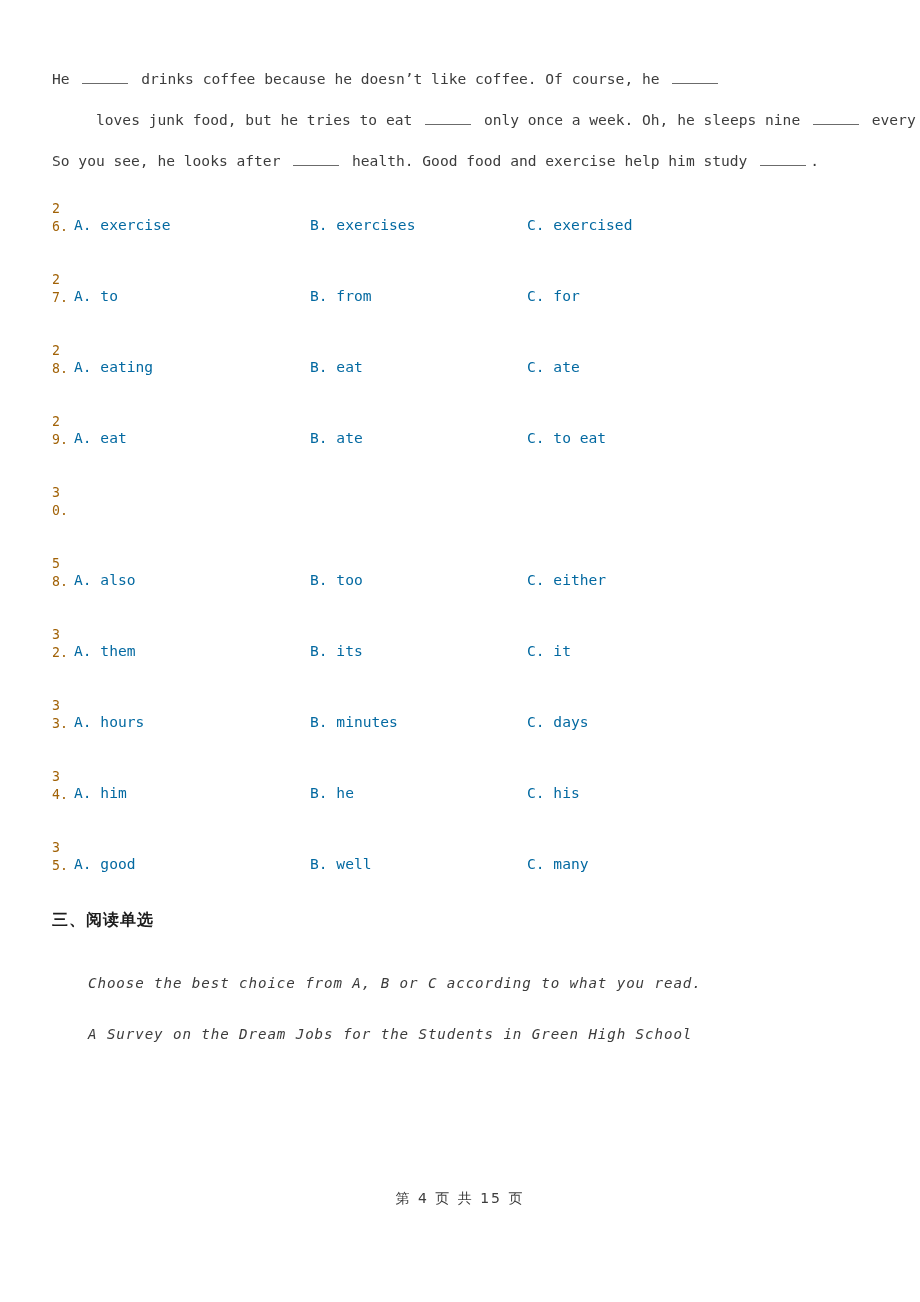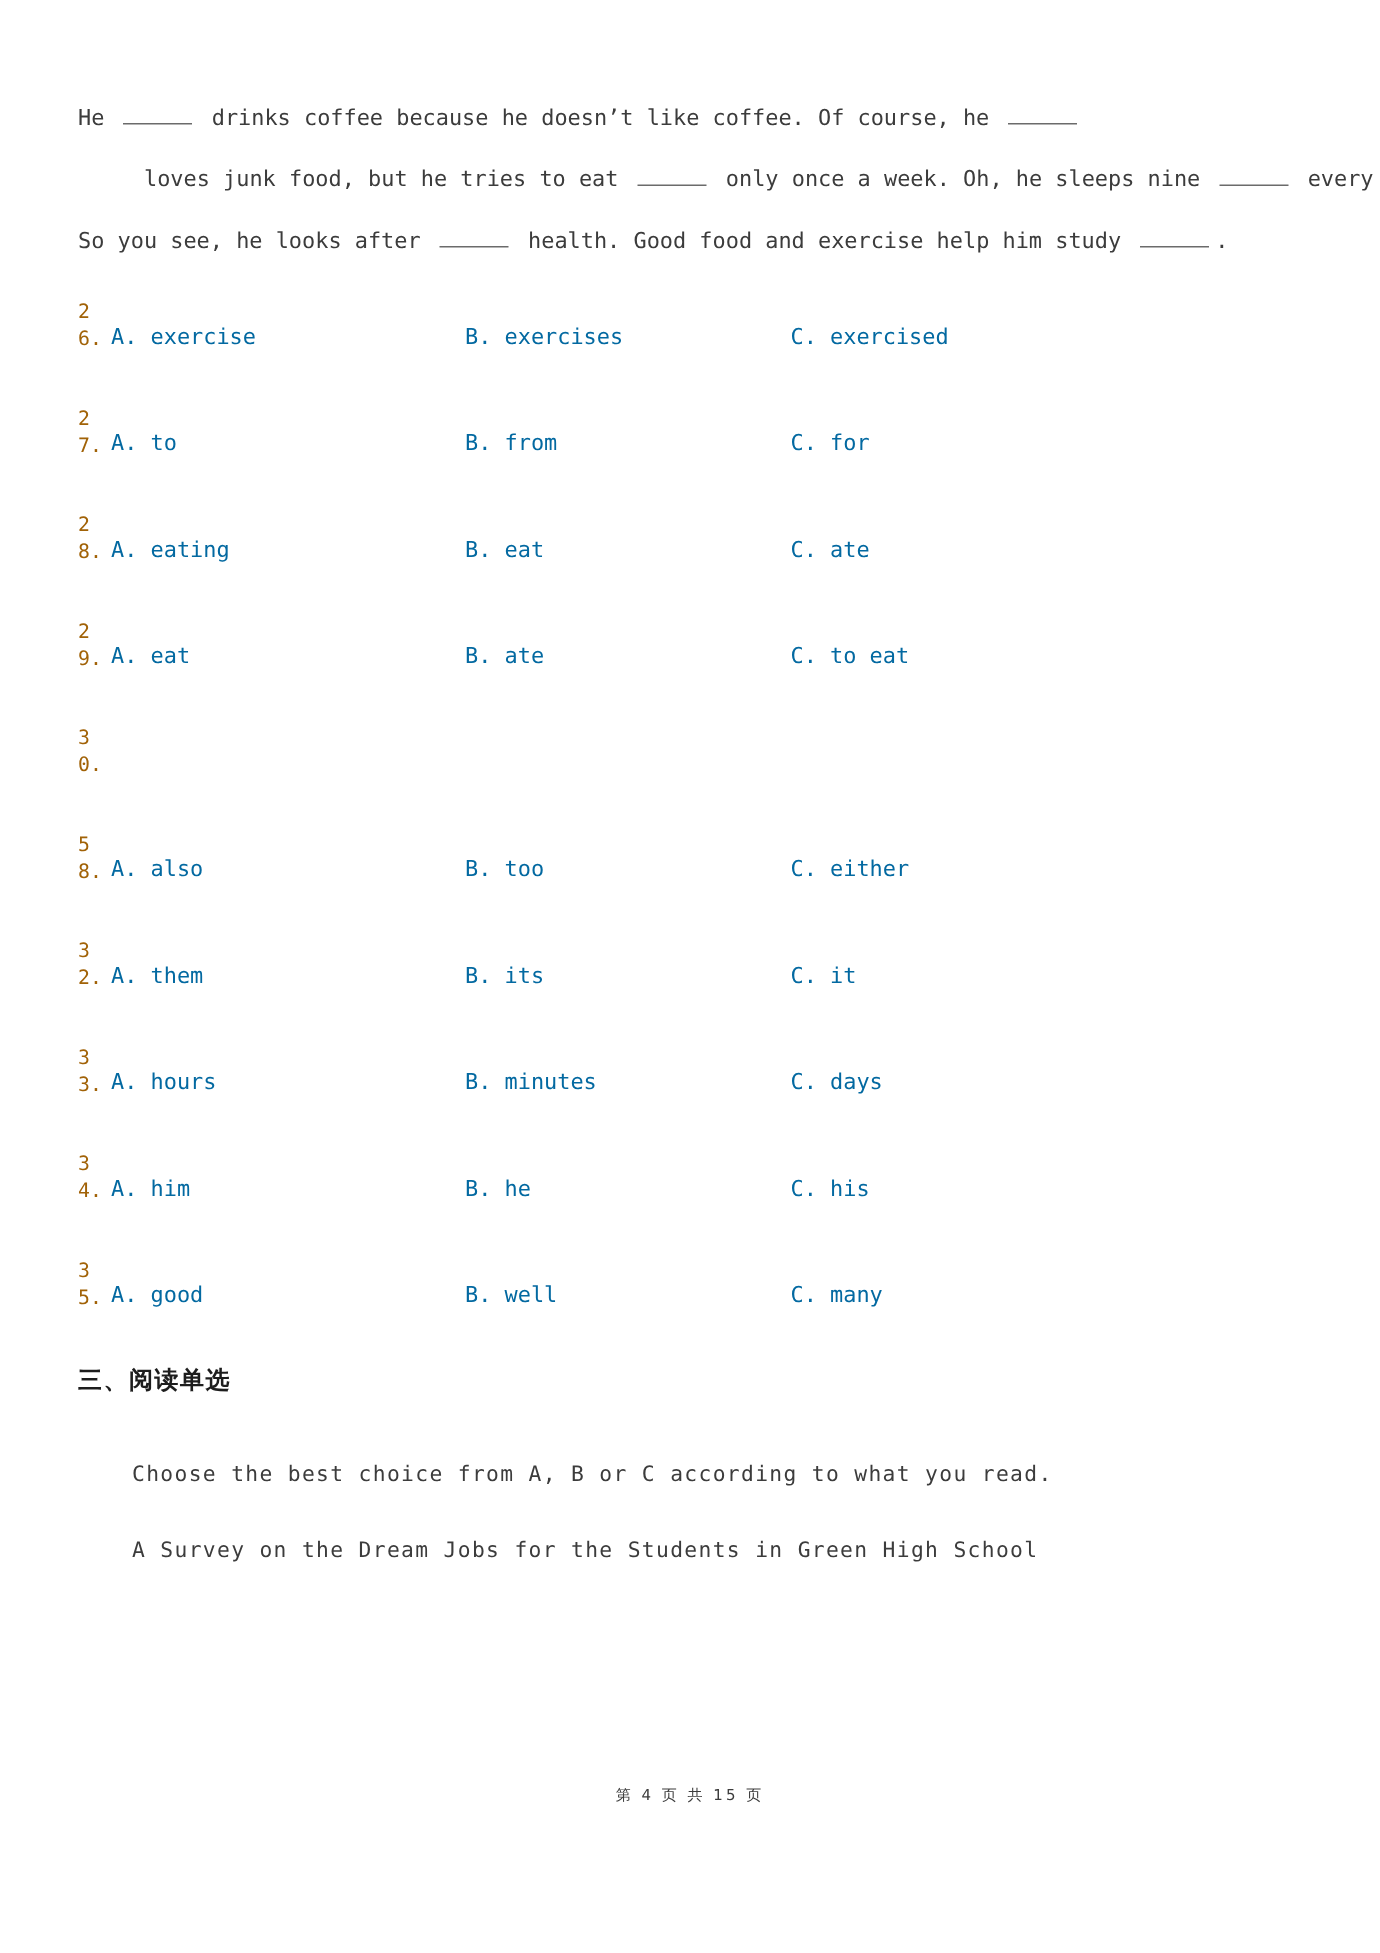--- a/index.html
+++ b/index.html
@@ -106,40 +106,41 @@
     color: #1d1d1d;
     letter-spacing: 1px;
   }
 
   
   .reading {
     position: absolute;
     left: 52px;
     top: 958px;
     width: 816px;
+    font-style: italic;
   }
   .reading-line {
     font-family: "DejaVu Sans Mono", "Liberation Mono", monospace;
     font-size: 14.2px;
     line-height: 51px;
     color: #3c3c3c;
     padding-left: 36px;
     white-space: nowrap;
     letter-spacing: 0.9px;
   }
 
   
   .footer {
     position: absolute;
     left: 0;
     top: 1190px;
     width: 920px;
     text-align: center;
     font-family: "DejaVu Sans", "Liberation Sans", sans-serif;
-    font-size: 10px;
+    font-size: 14px;
     color: #3c3c3c;
     letter-spacing: 2px;
   }
 </style>
 </head>
 <body>
 
 <div class="page">
 
   <div class="passage">

